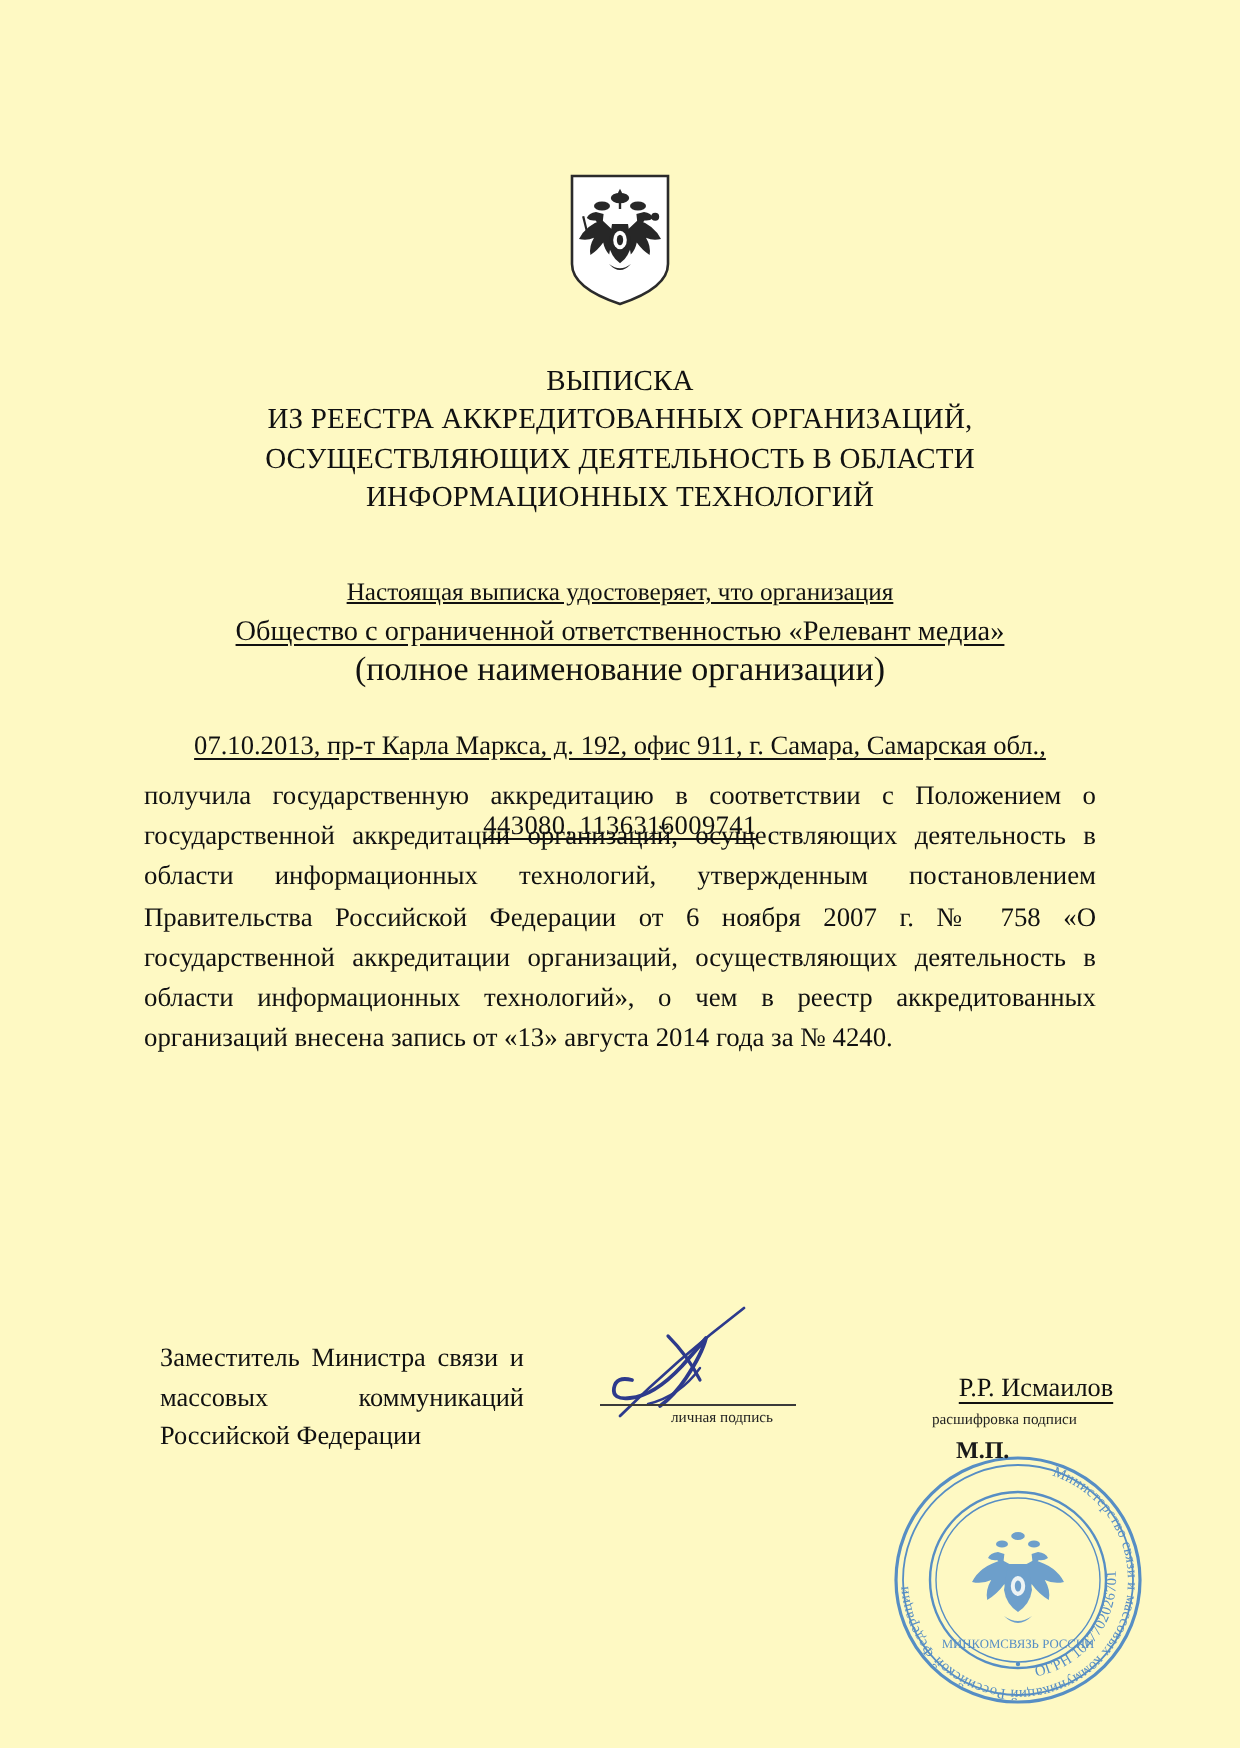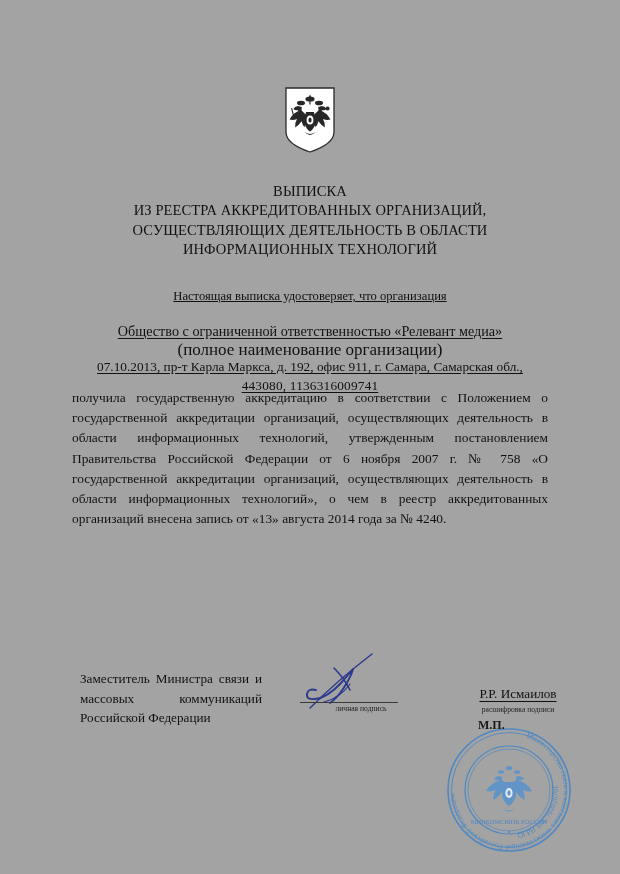--- a/index.html
+++ b/index.html
@@ -12,21 +12,21 @@
     height: 874px;
     font-family: "Liberation Serif", "DejaVu Serif", serif;
     color: #111111;
     position: relative;
     overflow: hidden;
   }
 
   .page {
     position: absolute;
     inset: 0;
-    background: #a3a3a3;
+    background: #fef9c3;
   }
 
   
   .emblem-wrap {
     position: absolute;
     top: 86px;
     left: 0;
     width: 620px;
     text-align: center;
   }
@@ -60,31 +60,32 @@
   .certify .lead {
     font-size: 12.6px;
     line-height: 17px;
     text-decoration: underline;
   }
   .org-name {
     font-size: 14.2px;
     line-height: 21px;
     text-decoration: underline;
     text-underline-offset: 2px;
-    margin-top: 16px;
+    margin-top: 1px;
   }
   .caption {
     font-size: 17px;
     line-height: 15px;
   }
   .reg-line {
     font-size: 13.3px;
     line-height: 19px;
     text-decoration: underline;
     text-underline-offset: 2px;
+    margin-top: 21px;
   }
   .reg-line.second { letter-spacing: 0.2px; }
 
   
   .body-par {
     position: absolute;
     top: 388px;
     left: 72px;
     width: 476px;
     font-size: 13.4px;
@@ -148,21 +149,21 @@
   .name-text {
     font-size: 13.2px;
     line-height: 16px;
     text-align: center;
     text-decoration: underline;
     text-underline-offset: 2.5px;
     white-space: nowrap;
   }
   .name-caption {
     margin-top: 2px;
-    text-align: center;
+    text-align: left;
     font-size: 7.6px;
     line-height: 11px;
     color: #222;
   }
 
   .mp-label {
     position: absolute;
     top: 718px;
     left: 478px;
     font-size: 12px;

